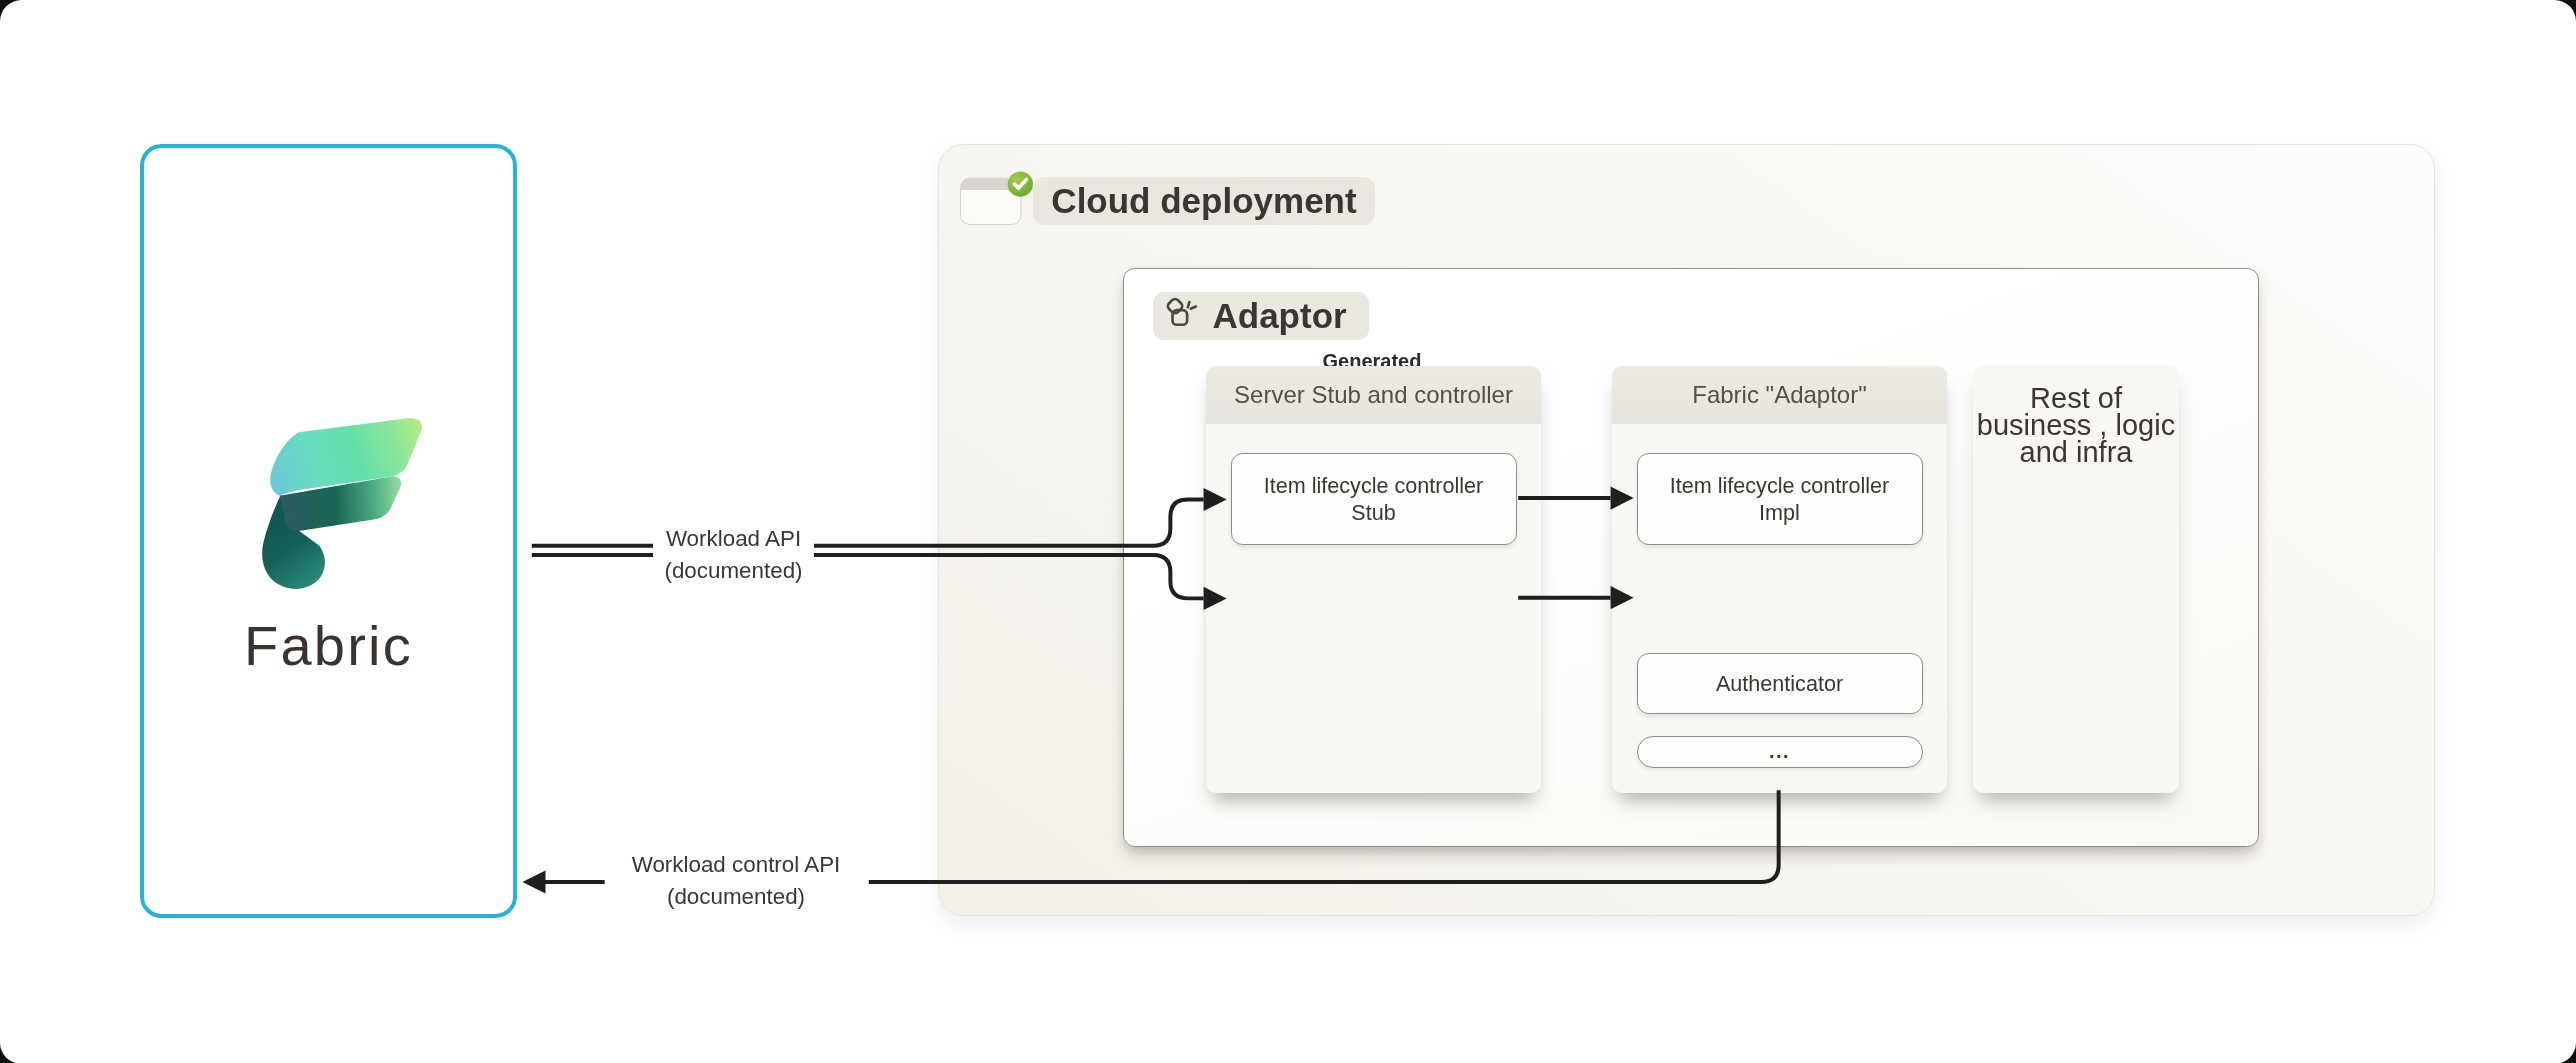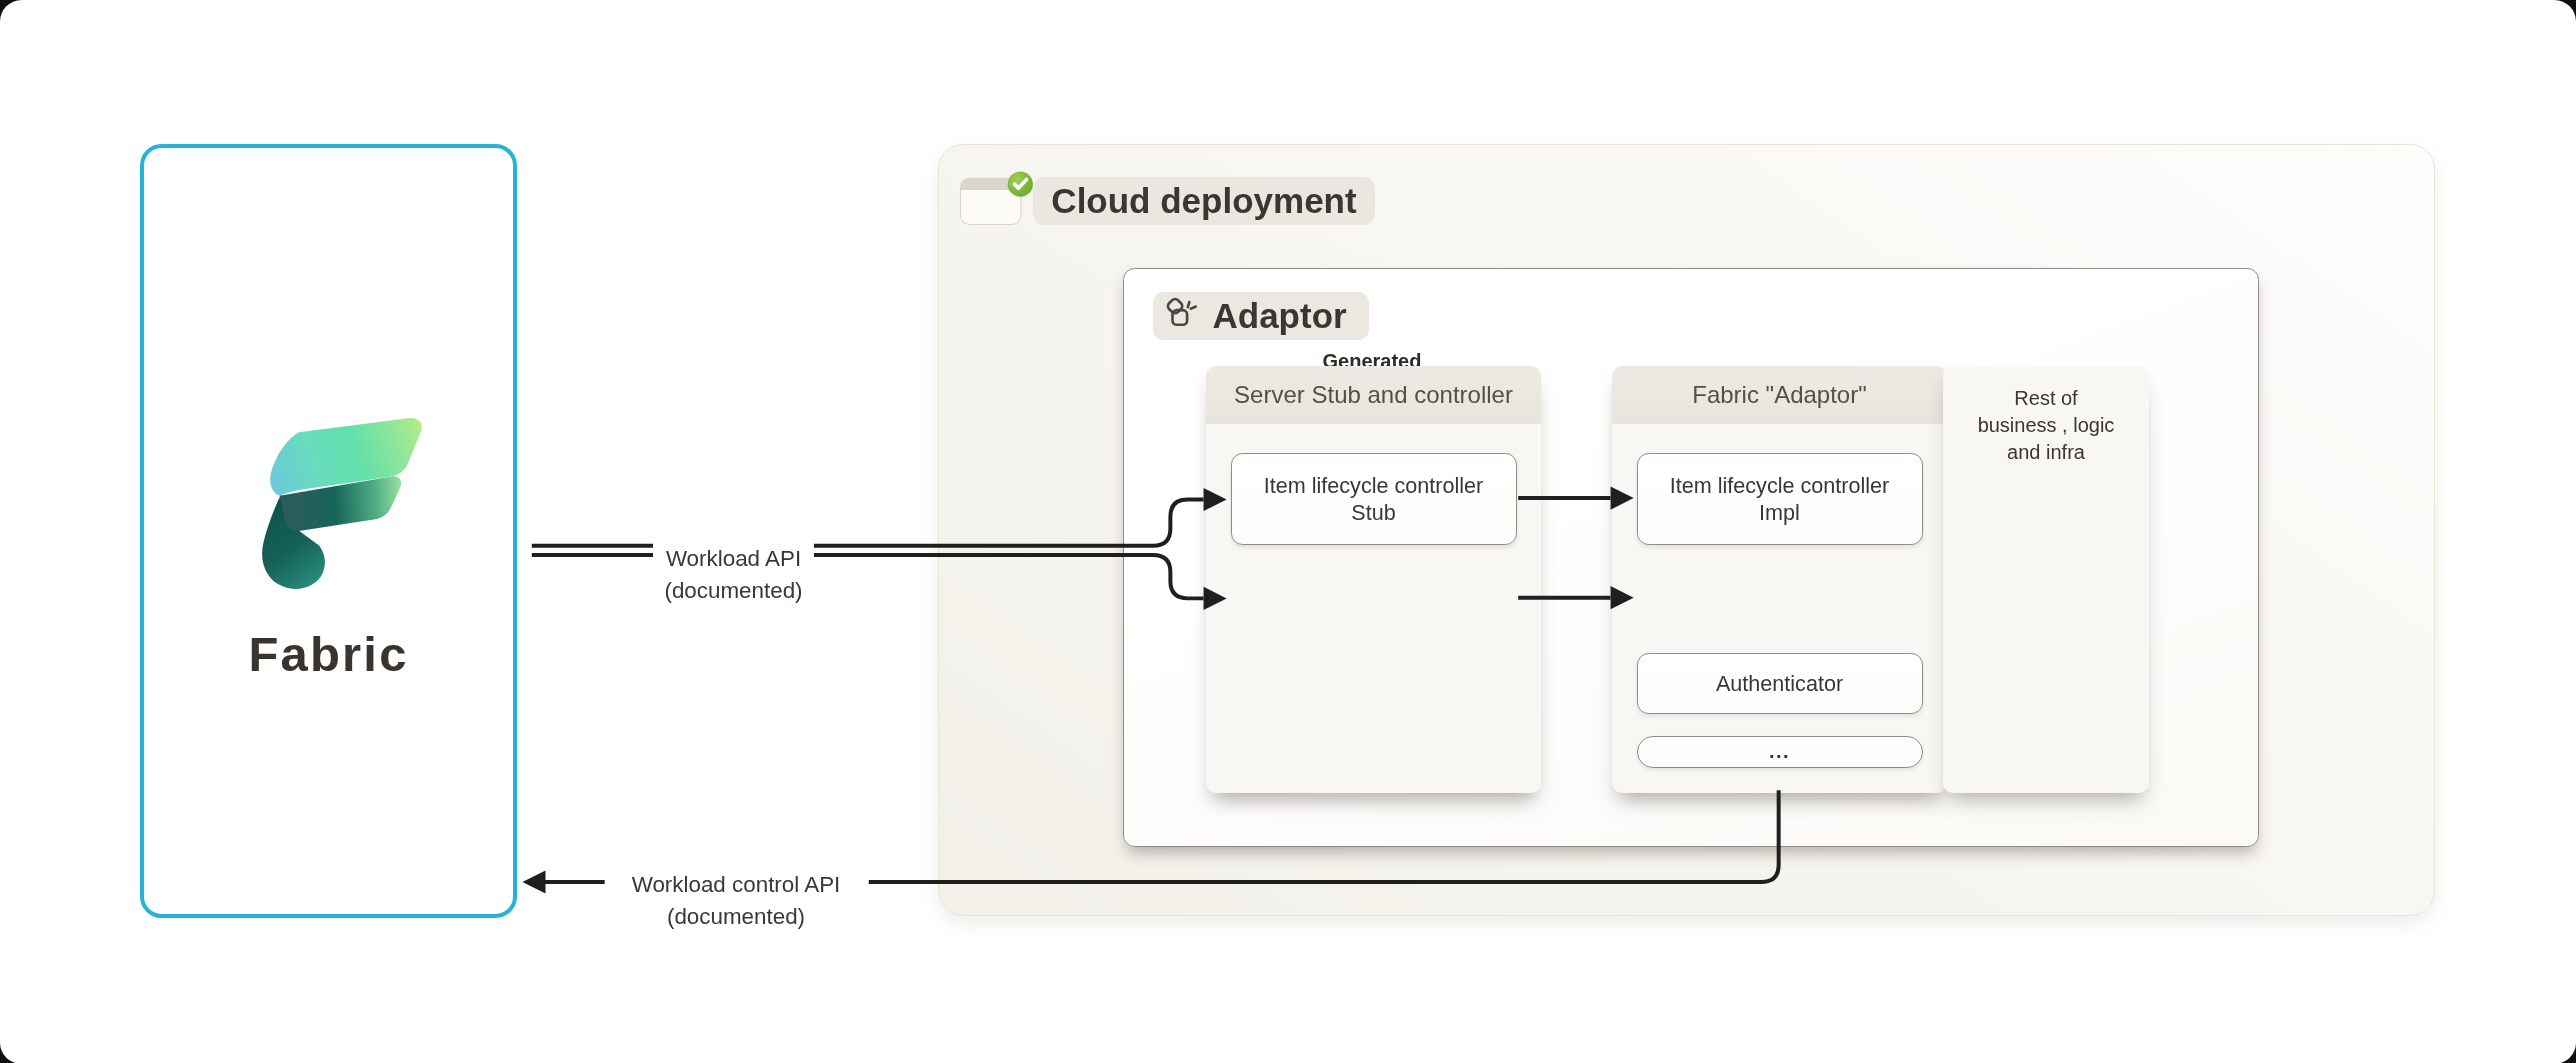--- a/index.html
+++ b/index.html
@@ -9,21 +9,21 @@
     font-family:"Liberation Sans",sans-serif;color:#3a3633;
   }
   
   .fabric-panel{
     position:absolute;left:140px;top:144px;width:377px;height:774px;
     background:#ffffff;border:4.3px solid #27b2d8;border-radius:21.6px;box-sizing:border-box;
   }
   .fabric-logo{position:absolute;left:112px;top:268px;width:177px;height:177px;}
   .fabric-label{
     position:absolute;left:0;top:465px;width:100%;text-align:center;
-    font-size:49px;font-weight:700;letter-spacing:2.2px;color:#393430;margin-top:13px;
+    font-size:56px;font-weight:400;letter-spacing:2.2px;color:#393430;
   }
   
   .cloud-panel{
     position:absolute;left:938px;top:144px;width:1497px;height:772px;
     background:linear-gradient(215deg,#fefdfc 0%,#f7f5f0 55%,#f2f0e9 100%);
     border:1.4px solid #eae4d8;border-radius:25px;box-sizing:border-box;
     box-shadow:0 7.2px 17.3px rgba(90,85,75,0.10);
   }
   .cloud-icon{position:absolute;left:20px;top:26px;width:75px;height:58px;}
   .cloud-title-pill{
@@ -65,28 +65,28 @@
     border:1.8px solid #8f8c87;border-radius:11.5px;
     display:flex;align-items:center;justify-content:center;text-align:center;
     font-size:21.6px;line-height:27.4px;color:#3a3633;padding:0 10px;
     box-shadow:0 2.2px 4.3px rgba(0,0,0,0.08);
   }
   .node-1{top:87px;height:92px;}
   .node-2{top:202px;height:61px;}
   .node-3{top:287px;height:61px;}
   .node-4{top:370px;height:32px;border-radius:16px;font-weight:700;letter-spacing:1.4px;font-size:20px;}
   .rest-box{
-    position:absolute;left:819px;top:97px;width:206px;height:427px;border-radius:10px;
+    position:absolute;left:849px;top:97px;width:206px;height:427px;border-radius:10px;
     background:#f8f7f4;box-shadow:0 13px 19px -7.2px rgba(105,99,89,0.5);
-    text-align:center;font-size:20px;line-height:27px;color:#3a3633;
+    text-align:center;font-size:29px;line-height:27px;color:#3a3633;
     padding-top:19px;box-sizing:border-box;
   }
   
   .api-label{
-    position:absolute;text-align:center;font-size:22.4px;line-height:32px;color:#3b3734;margin-top:20px;
+    position:absolute;text-align:center;font-size:22.4px;line-height:32px;color:#3b3734;
   }
   .api-label-top{left:606px;top:523px;width:255px;}
   .api-label-bottom{left:599px;top:849px;width:274px;}
   .overlay{position:absolute;left:0;top:0;width:2576px;height:1064px;pointer-events:none;}
 </style>
 </head>
 <body>
 
 <div class="page">
 

